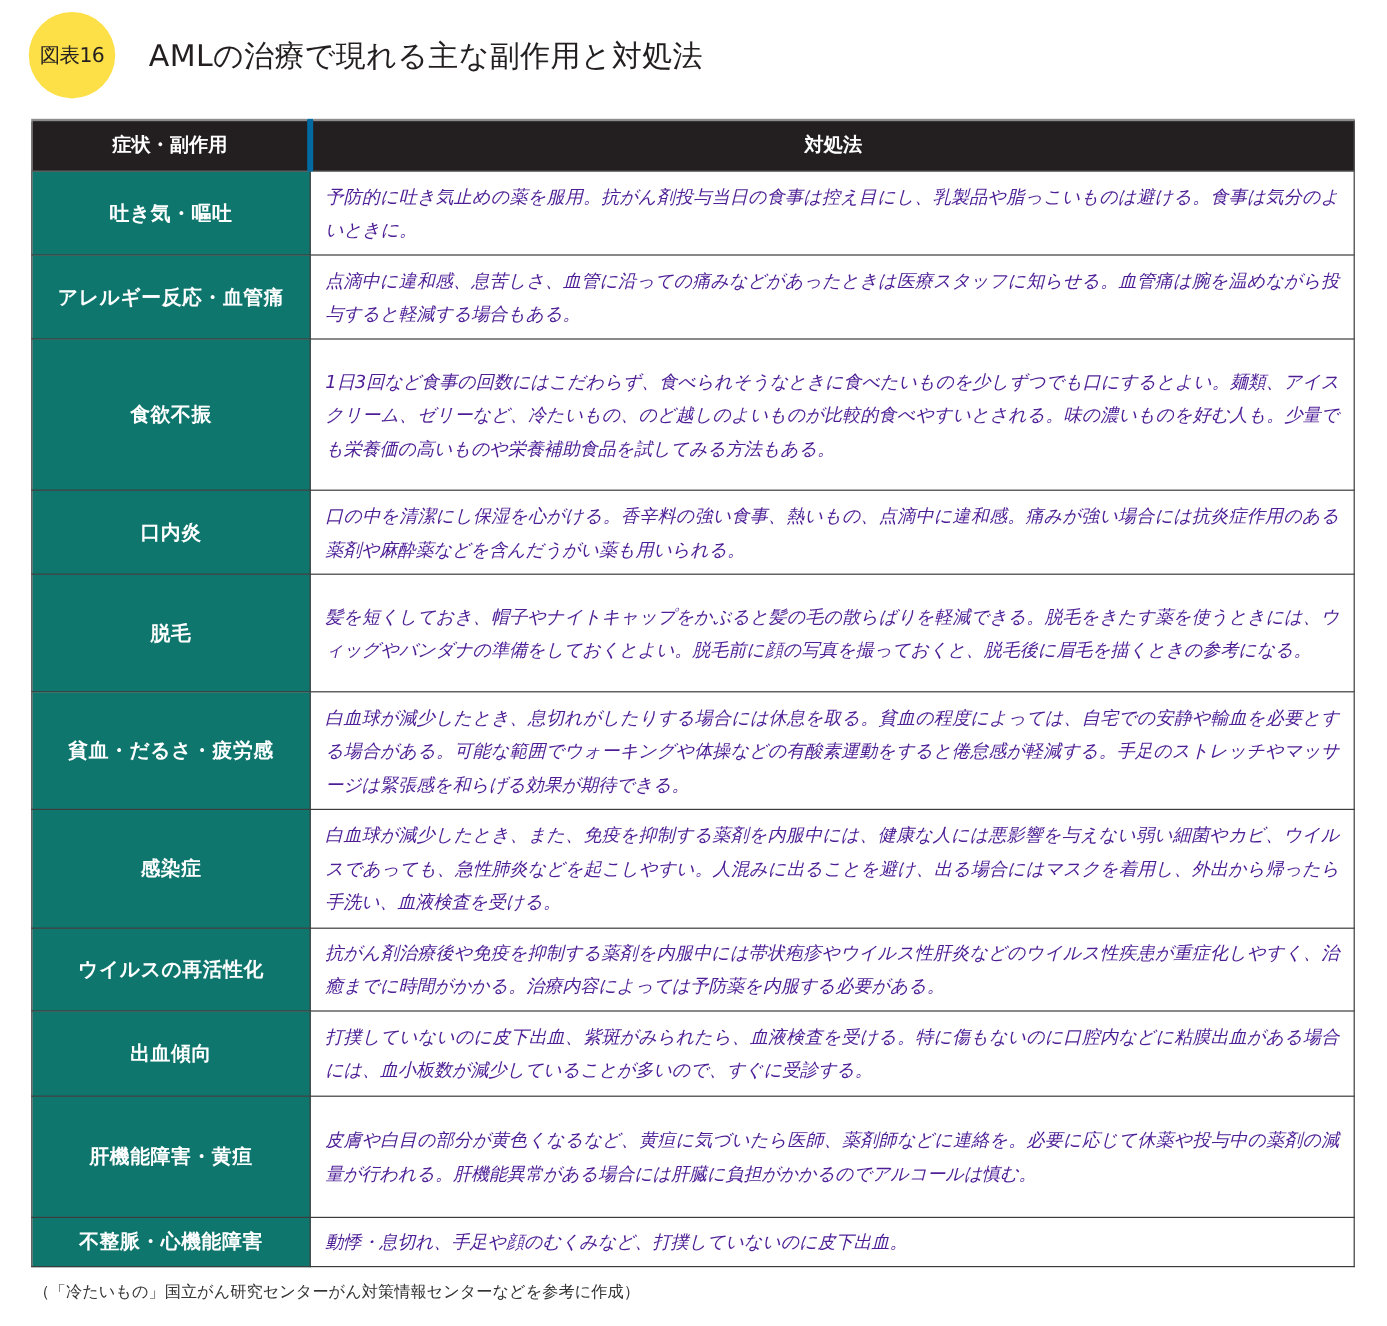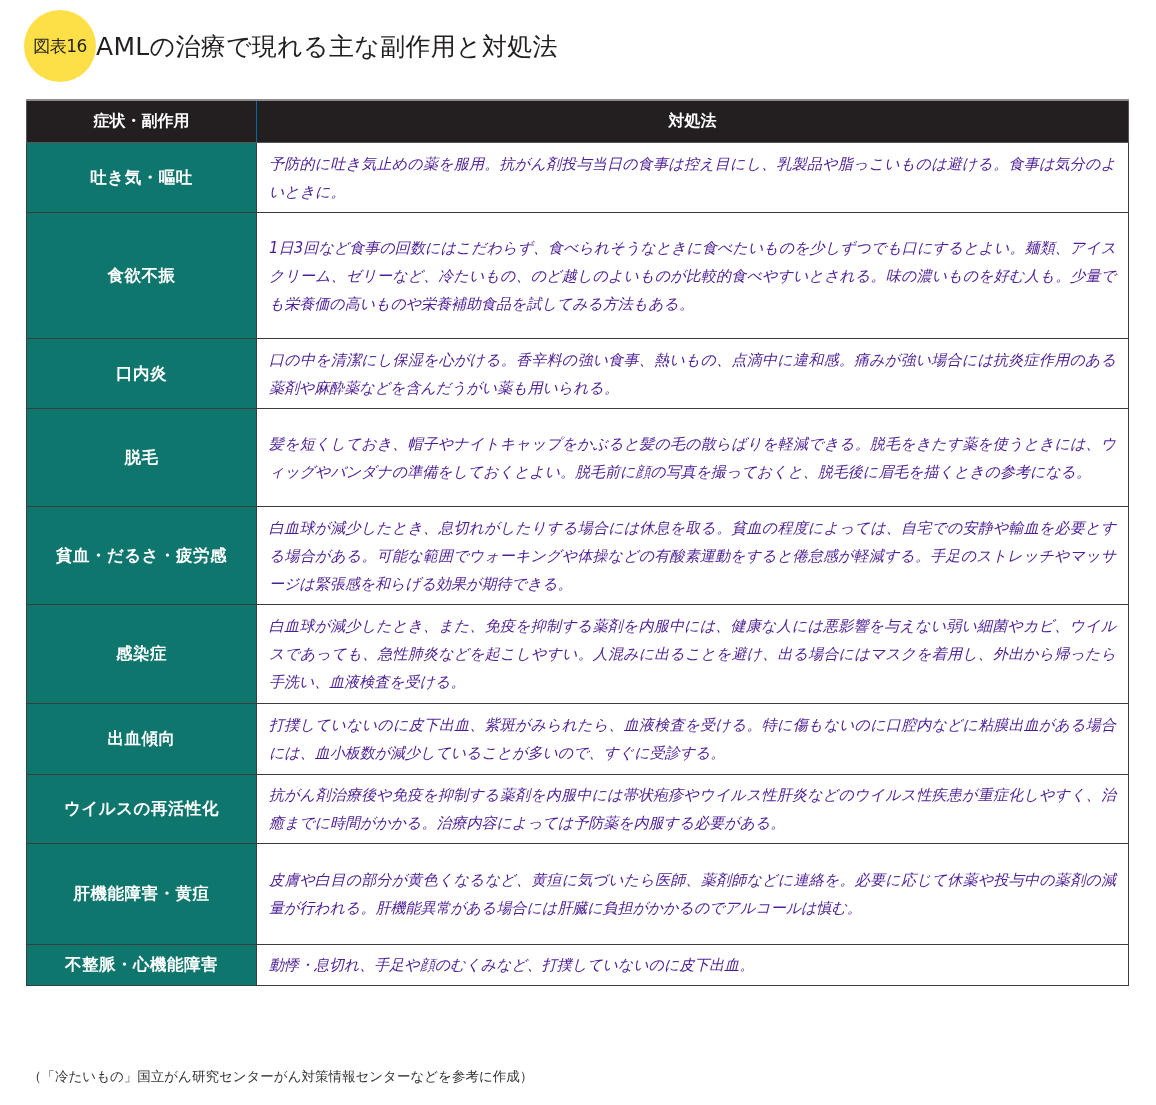--- a/index.html
+++ b/index.html
@@ -6,31 +6,31 @@
   body {
     width: 1156px; height: 1105px; position: relative; overflow: hidden;
     font-family: "DejaVu Sans", "Liberation Sans", sans-serif; color: #231f20;
   }
   .title-row { position: absolute; left: 24px; top: 10px; height: 72px; display: flex; align-items: center; }
   .badge {
     width: 72px; height: 72px; border-radius: 50%; background: #fde047;
     display: flex; align-items: center; justify-content: center;
     font-size: 17px; color: #231f20; letter-spacing: -0.5px;
   }
-  .title { font-size: 25px; margin-left: 0; color: #231f20; letter-spacing: 0.3px; }
+  .title { font-size: 25px; margin-left: 28px; color: #231f20; letter-spacing: 0.3px; }
   table.fx {
     position: absolute; left: 26px; top: 99px; width: 1103px;
     border-collapse: collapse; table-layout: fixed;
   }
   table.fx th {
     background: #231f20; color: #ffffff; font-weight: bold; font-size: 16px;
     height: 41px; padding: 0; text-align: center;
     border: 1px solid #555; border-top: 2px solid #8c8c8c;
   }
-  table.fx th.c1 { width: 229px; border-right: 1px solid #0369a1; }
+  table.fx th.c1 { width: 229px; border-right: 5px solid #0369a1; }
   table.fx td { border: 1px solid #3c3c3c; padding: 0; vertical-align: middle; }
   td.sym {
     background: #0f766e; color: #ffffff; font-weight: bold; font-size: 16.5px;
     text-align: center; letter-spacing: 0.5px;
     border-top: 2px solid #4a3a2a;
     margin-left: 12px;
   }
   td.rem {
     font-size: 15px; line-height: 28px; padding: 6px 12px 6px 12px !important;
     color: #4c1d95; background: #ffffff; text-align: justify; font-style: italic;
@@ -52,47 +52,51 @@
     <tr>
       <th class="c1">症状・副作用</th>
       <th>対処法</th>
     </tr>
   </thead>
   <tbody>
     <tr style="height:70px">
       <td class="sym">吐き気・嘔吐</td>
       <td class="rem">予防的に吐き気止めの薬を服用。抗がん剤投与当日の食事は控え目にし、乳製品や脂っこいものは避ける。食事は気分のよいときに。</td>
     </tr>
+    <tr style="height:70px">
+      <td class="sym">アレルギー反応・血管痛</td>
+      <td class="rem">点滴中に違和感、息苦しさ、血管に沿っての痛みなどがあったときは医療スタッフに知らせる。血管痛は腕を温めながら投与すると軽減する場合もある。</td>
+    </tr>
     <tr style="height:126px">
       <td class="sym">食欲不振</td>
       <td class="rem">1日3回など食事の回数にはこだわらず、食べられそうなときに食べたいものを少しずつでも口にするとよい。麺類、アイスクリーム、ゼリーなど、冷たいもの、のど越しのよいものが比較的食べやすいとされる。味の濃いものを好む人も。少量でも栄養価の高いものや栄養補助食品を試してみる方法もある。</td>
     </tr>
     <tr style="height:70px">
       <td class="sym">口内炎</td>
       <td class="rem">口の中を清潔にし保湿を心がける。香辛料の強い食事、熱いもの、点滴中に違和感。痛みが強い場合には抗炎症作用のある薬剤や麻酔薬などを含んだうがい薬も用いられる。</td>
     </tr>
     <tr style="height:98px">
       <td class="sym">脱毛</td>
       <td class="rem">髪を短くしておき、帽子やナイトキャップをかぶると髪の毛の散らばりを軽減できる。脱毛をきたす薬を使うときには、ウィッグやバンダナの準備をしておくとよい。脱毛前に顔の写真を撮っておくと、脱毛後に眉毛を描くときの参考になる。</td>
     </tr>
     <tr style="height:98px">
       <td class="sym">貧血・だるさ・疲労感</td>
       <td class="rem">白血球が減少したとき、息切れがしたりする場合には休息を取る。貧血の程度によっては、自宅での安静や輸血を必要とする場合がある。可能な範囲でウォーキングや体操などの有酸素運動をすると倦怠感が軽減する。手足のストレッチやマッサージは緊張感を和らげる効果が期待できる。</td>
     </tr>
     <tr style="height:99px">
       <td class="sym">感染症</td>
       <td class="rem">白血球が減少したとき、また、免疫を抑制する薬剤を内服中には、健康な人には悪影響を与えない弱い細菌やカビ、ウイルスであっても、急性肺炎などを起こしやすい。人混みに出ることを避け、出る場合にはマスクを着用し、外出から帰ったら手洗い、血液検査を受ける。</td>
     </tr>
+    <tr style="height:69px">
+      <td class="sym">ウイルスの再活性化</td>
+      <td class="rem">抗がん剤治療後や免疫を抑制する薬剤を内服中には帯状疱疹やウイルス性肝炎などのウイルス性疾患が重症化しやすく、治癒までに時間がかかる。治療内容によっては予防薬を内服する必要がある。</td>
+    </tr>
     <tr style="height:71px">
       <td class="sym">出血傾向</td>
       <td class="rem">打撲していないのに皮下出血、紫斑がみられたら、血液検査を受ける。特に傷もないのに口腔内などに粘膜出血がある場合には、血小板数が減少していることが多いので、すぐに受診する。</td>
-    </tr>
-    <tr style="height:69px">
-      <td class="sym">ウイルスの再活性化</td>
-      <td class="rem">抗がん剤治療後や免疫を抑制する薬剤を内服中には帯状疱疹やウイルス性肝炎などのウイルス性疾患が重症化しやすく、治癒までに時間がかかる。治療内容によっては予防薬を内服する必要がある。</td>
     </tr>
     <tr style="height:101px">
       <td class="sym">肝機能障害・黄疸</td>
       <td class="rem">皮膚や白目の部分が黄色くなるなど、黄疸に気づいたら医師、薬剤師などに連絡を。必要に応じて休薬や投与中の薬剤の減量が行われる。肝機能異常がある場合には肝臓に負担がかかるのでアルコールは慎む。</td>
     </tr>
     <tr style="height:41px">
       <td class="sym">不整脈・心機能障害</td>
       <td class="rem">動悸・息切れ、手足や顔のむくみなど、打撲していないのに皮下出血。</td>
     </tr>
   </tbody>

